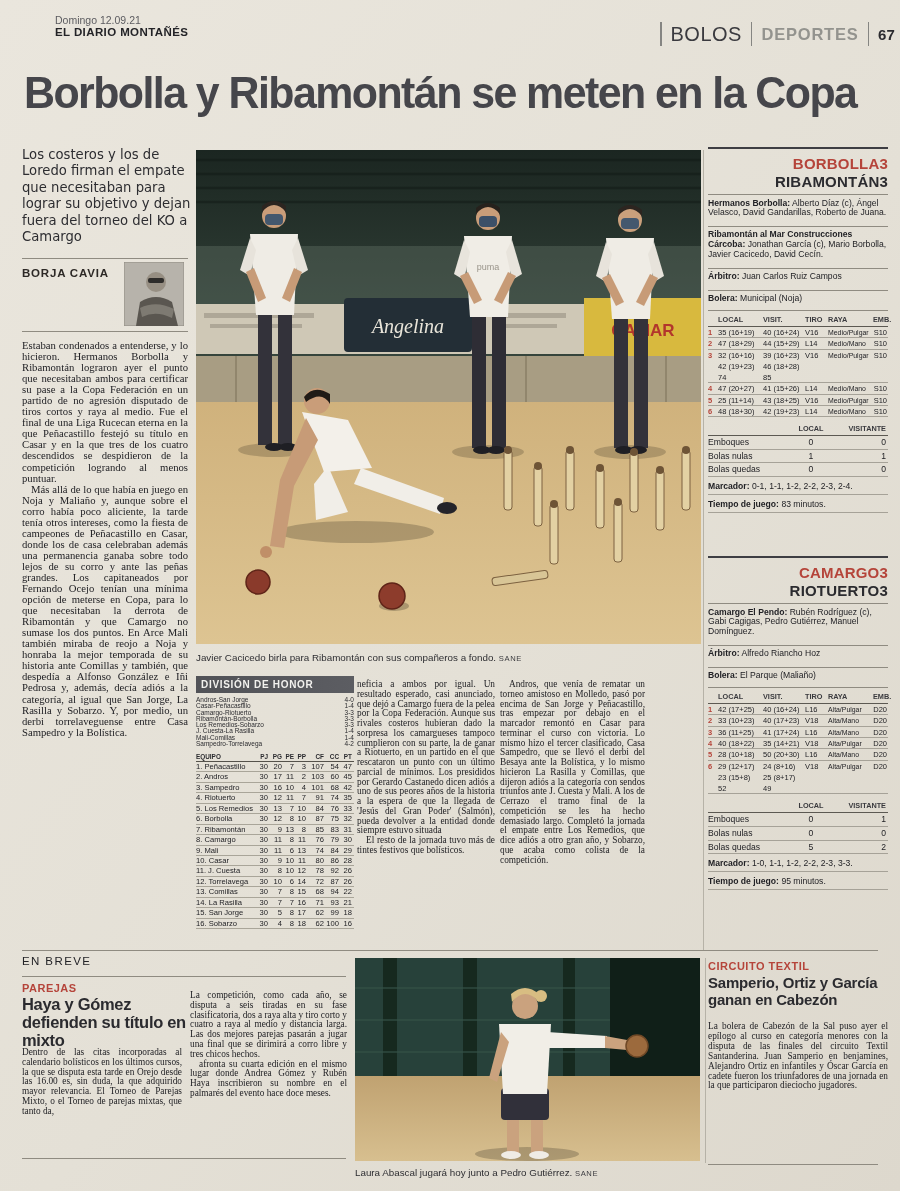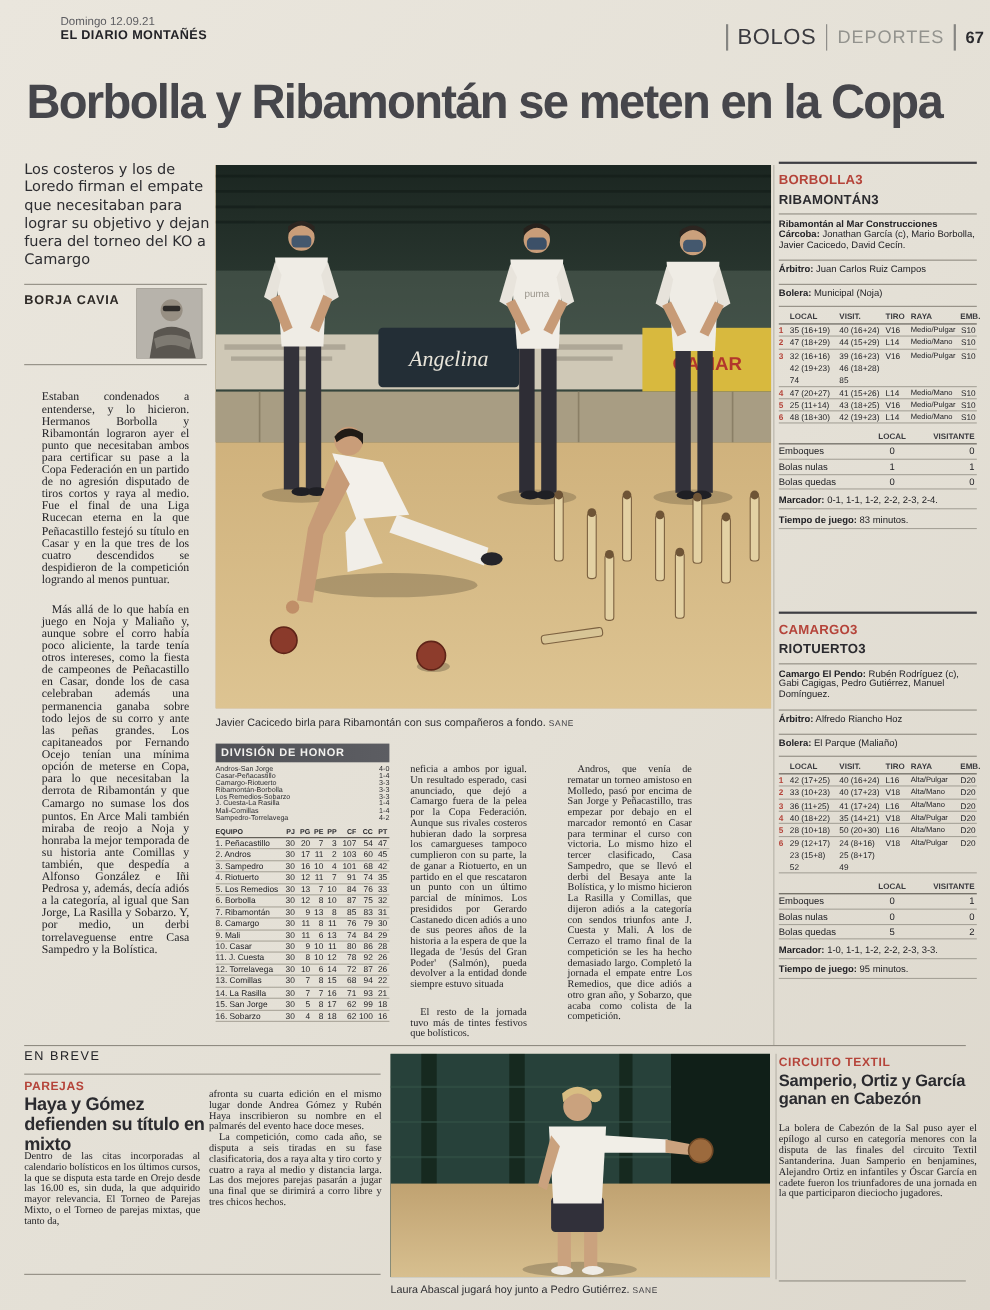--- a/index.html
+++ b/index.html
@@ -13,33 +13,33 @@
   .hl{position:absolute;height:1px;background:#8f8b81}
   .vl{position:absolute;width:1px;background:#b6b2a7}
   .b{font-weight:700}
 
   
   .date{left:55px;top:14px;font-size:10.5px;color:#5c5c60}
   .paper{left:55px;top:26px;font-size:11.5px;font-weight:700;letter-spacing:.4px;color:#232327}
   .secgroup{left:660px;top:22px;display:flex;align-items:center;gap:9px}
   .vbar{width:1.5px;height:24px;background:#858582}
   .sec-bolos{font-size:20px;color:#3a3a3f;letter-spacing:.5px}
-  .sec-dep{font-size:16.5px;font-weight:400;color:#93938e;letter-spacing:.8px}
+  .sec-dep{font-size:16.5px;font-weight:700;color:#93938e;letter-spacing:.8px}
   .sec-page{font-size:15px;font-weight:700;color:#2b2b2f}
   .headline{left:24px;top:68px;width:866px;font-size:44px;font-weight:700;color:#46464b;
             letter-spacing:-1.6px;white-space:nowrap;transform:scaleX(.975);transform-origin:left}
 
   
   .standfirst{left:22px;top:147px;width:170px;font-family:"DejaVu Sans",sans-serif;
               font-size:13.2px;line-height:16.4px;color:#2d2d31}
   .byline{left:22px;top:267px;width:100px;font-size:11.5px;font-weight:700;letter-spacing:.8px;
           line-height:13.5px;color:#2d2926}
   .byline-photo{left:124px;top:262px;width:60px;height:64px}
   .bodycol{color:#222226}
-  .bodycol p{margin:16px}
+  .bodycol p{margin:0}
   .bodycol p + p{text-indent:9px}
   .col1{left:22px;top:340px;width:166px;height:610px;font-size:10.7px;line-height:11.05px}
   .col2{left:357px;top:680px;width:138px;height:264px;font-size:9.3px;line-height:9.75px}
   .col3{left:500px;top:680px;width:145px;height:264px;font-size:9.3px;line-height:9.75px}
   .col3 p:first-of-type{text-indent:9px}
 
   
   .main-photo{left:196px;top:150px;width:505px;height:494px;background:#cbb084}
   .bottom-photo{left:355px;top:958px;width:345px;height:203px;background:#2c453b}
   .caption{font-size:9.8px;color:#2e2e32}
@@ -55,21 +55,21 @@
   .res-row{display:flex;justify-content:space-between;font-size:6.5px;line-height:6.25px;color:#2b2b2f}
   .st-head,.st-row{display:grid;grid-template-columns:58px 14px 14px 12px 12px 18px 15px 13px}
   .st-head{margin-top:6px;font-size:6.4px;font-weight:700;border-bottom:1px solid #55524b;padding-bottom:1px;color:#2b2b2f}
   .st-head span,.st-row span{text-align:right}
   .st-head span:first-child,.st-row span:first-child{text-align:left}
   .st-row{font-size:7.6px;line-height:10.3px;height:10.45px;border-bottom:1px solid #a9a599;color:#222226}
 
   
   .sidebar{left:708px;top:147px;width:182px;height:812px}
   .matchbox{position:absolute;left:0;width:180px;border-top:2px solid #3e3e43;padding-top:6px}
-  .score-row{display:flex;justify-content:flex-start;font-size:12px;font-weight:700;line-height:17.5px;letter-spacing:.2px}
+  .score-row{display:flex;justify-content:flex-end;font-size:15px;font-weight:700;line-height:17.5px;letter-spacing:.2px}
   .red{color:#b5443a}
   .dark{color:#2b2b2f}
   .mb-sec{border-top:1px solid #8f8b81;margin-top:4px;padding:3.5px 0 4px;font-size:8.6px;line-height:9.7px;color:#222226}
   .chead,.crow{display:grid;grid-template-columns:10px 45px 42px 23px 45px 15px}
   .chead{margin-top:2px;border-top:1px solid #8f8b81;border-bottom:1px solid #5c5952;
          padding:4px 0 2px;font-size:7.3px;font-weight:700;color:#3a3a3e}
   .crow{font-size:7.5px;line-height:11.3px;height:11.3px;color:#222226}
   .crow.sep{border-bottom:1px solid #a6a298}
   .cn{color:#b5443a;font-weight:700}
   .cr{font-size:6.9px}
@@ -519,20 +519,24 @@
     <section class="matchbox" style="top:0">
       <div class="score-row">
         <span class="red">BORBOLLA</span>
         <span class="red">3</span>
       </div>
       <div class="score-row">
         <span class="dark">RIBAMONTÁN</span>
         <span class="dark">3</span>
       </div>
       <div class="mb-sec">
+        <span class="b">Hermanos Borbolla:</span>
+        <span>Alberto Díaz (c), Ángel Velasco, David Gandarillas, Roberto de Juana.</span>
+      </div>
+      <div class="mb-sec">
         <span class="b">Ribamontán al Mar Construcciones Cárcoba:</span>
         <span>Jonathan García (c), Mario Borbolla, Javier Cacicedo, David Cecín.</span>
       </div>
       <div class="mb-sec">
         <span class="b">Árbitro:</span>
         <span>Juan Carlos Ruiz Campos</span>
       </div>
       <div class="mb-sec">
         <span class="b">Bolera:</span>
         <span>Municipal (Noja)</span>
@@ -798,22 +802,22 @@
   <div class="hl" style="left:22px;top:976px;width:324px"></div>
 
   <div class="kicker" style="left:22px;top:982px">PAREJAS</div>
   <h2 class="brief-headline bh-left">Haya y Gómez defienden su título en mixto</h2>
   <div class="abs bcol serif just bl1">
 
   <p>Dentro de las citas incorporadas al calendario bolísticos en los últimos cursos, la que se disputa esta tarde en Orejo desde las 16.00 es, sin duda, la que adquirido mayor relevancia. El Torneo de Parejas Mixto, o el Torneo de parejas mixtas, que tanto da,</p>
     </div>
   <div class="abs bcol serif just bl2">
 
-  <p>afronta su cuarta edición en el mismo lugar donde Andrea Gómez y Rubén Haya inscribieron su nombre en el palmarés del evento hace doce meses.</p>
-      <p>La competición, como cada año, se disputa a seis tiradas en su fase clasificatoria, dos a raya alta y tiro corto y cuatro a raya al medio y distancia larga. Las dos mejores parejas pasarán a jugar una final que se dirimirá a corro libre y tres chicos hechos.</p>
+  <p>La competición, como cada año, se disputa a seis tiradas en su fase clasificatoria, dos a raya alta y tiro corto y cuatro a raya al medio y distancia larga. Las dos mejores parejas pasarán a jugar una final que se dirimirá a corro libre y tres chicos hechos.</p>
+      <p>afronta su cuarta edición en el mismo lugar donde Andrea Gómez y Rubén Haya inscribieron su nombre en el palmarés del evento hace doce meses.</p>
     </div>
   <div class="hl" style="left:22px;top:1158px;width:324px"></div>
 
   <div class="abs bottom-photo">
     <svg width="345" height="203" viewBox="0 0 345 203">
       <defs>
         <linearGradient id="sand2" x1="0" y1="0" x2="0" y2="1">
           <stop offset="0" stop-color="#c0a271"></stop>
             <stop offset="1" stop-color="#d7bf8f"></stop>
         </linearGradient>

